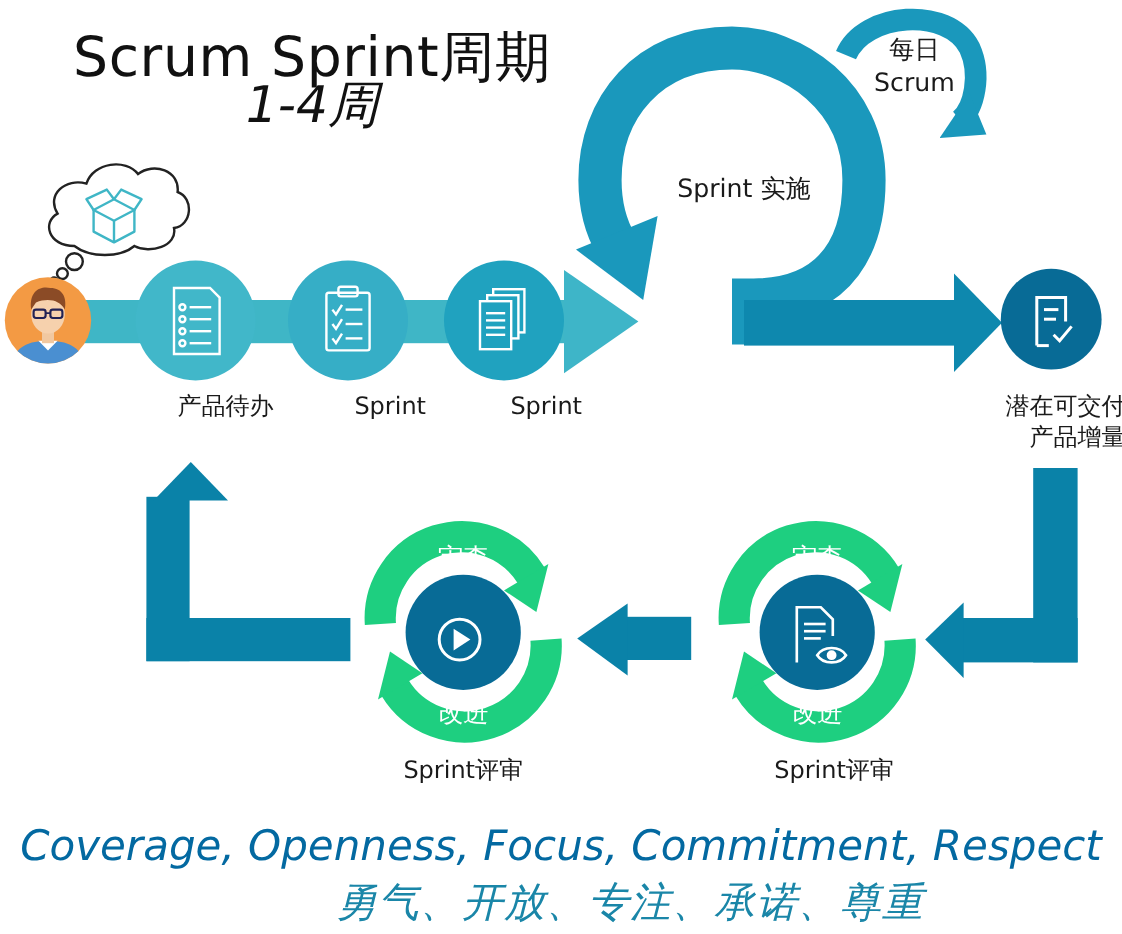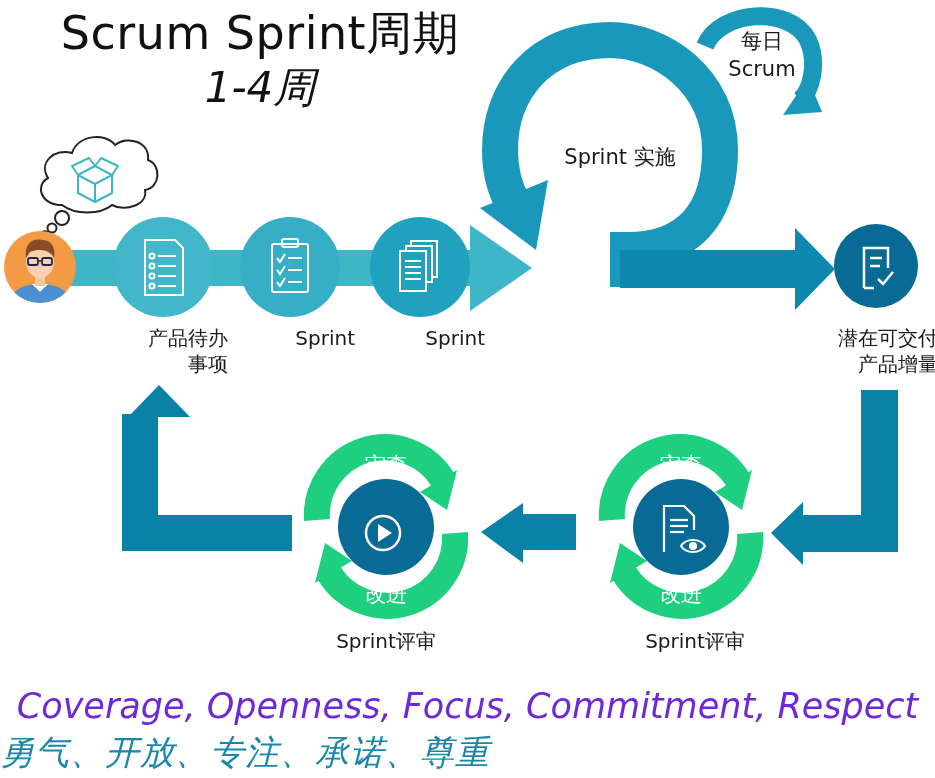--- a/index.html
+++ b/index.html
@@ -1,24 +1,24 @@
 <!DOCTYPE html>
 <html><head>
 <meta charset="utf-8">
 <style>
   html, body { margin:0; padding:0; background:#ffffff; }
   body { width:935px; height:778px; position:relative; overflow:hidden;
          font-family:"DejaVu Sans", "Liberation Sans", sans-serif; color:#1a1a1a; }
   .abs { position:absolute; }
-  .title { left:40px; top:4px; width:440px; text-align:center; font-size:46px; line-height:58px; color:#111; letter-spacing:0.5px; }
+  .title { left:40px; top:18px; width:440px; text-align:center; font-size:46px; line-height:58px; color:#111; letter-spacing:0.5px; }
   .subtitle { left:160px; top:66px; width:200px; text-align:center; font-size:42px; line-height:44px; font-style:italic; color:#111; }
   .lbl { text-align:center; font-size:20px; line-height:26px; color:#1a1a1a; }
   .lbl div { white-space:nowrap;text-align:right; }
-  .values-en { left:0; top:684px; width:935px; text-align:center; font-size:35px; line-height:44px; font-style:italic; color:#6d28d9; }
-  .values-zh { left:0; top:730px; width:770px; text-align:left; font-size:34px; line-height:44px; font-style:italic; color:#1a86a8; letter-spacing:1px; }
+  .values-en { left:0; top:684px; width:935px; text-align:center; font-size:35px; line-height:44px; font-style:italic; color:#0369a1; }
+  .values-zh { left:0; top:730px; width:770px; text-align:right; font-size:34px; line-height:44px; font-style:italic; color:#1a86a8; letter-spacing:1px; }
   svg.diagram { position:absolute; left:0; top:0; }
   .cyc-txt { fill:#ffffff; font-size:21px; text-anchor:middle; font-family:"DejaVu Sans", sans-serif; }
   .sv-txt { fill:#1a1a1a; font-size:21px; text-anchor:middle; font-family:"DejaVu Sans", sans-serif; }
 </style>
 </head>
 <body>
 
 <div class="abs title">Scrum Sprint周期</div>
 <div class="abs subtitle">1-4周</div>
 
@@ -179,21 +179,20 @@
     <polygon points="128,417 159,385 190,417" fill="#0a82a8"></polygon>
   </g>
 
   <text class="sv-txt" x="620" y="164">Sprint 实施</text>
   <text class="sv-txt" x="762" y="48">每日</text>
   <text class="sv-txt" x="762" y="76">Scrum</text>
 </svg>
 
 <div class="abs lbl" style="left:98px; top:325px; width:130px;">
   <div>产品待办</div>
-  <div>事项</div>
 </div>
 <div class="abs lbl" style="left:225px; top:325px; width:130px;">
   <div>Sprint</div>
 </div>
 <div class="abs lbl" style="left:355px; top:325px; width:130px;">
   <div>Sprint</div>
 </div>
 <div class="abs lbl" style="left:808px; top:325px; width:130px;">
   <div>潜在可交付</div>
   <div>产品增量</div>

